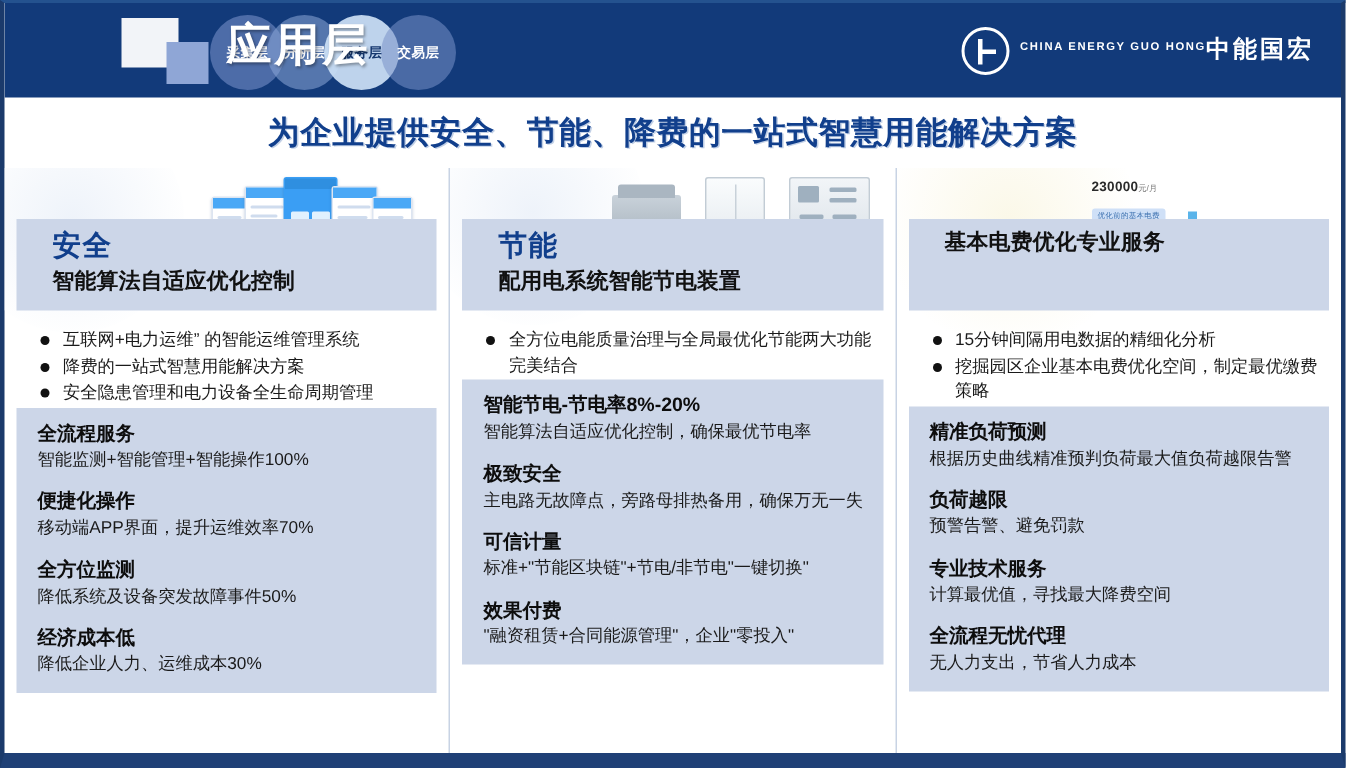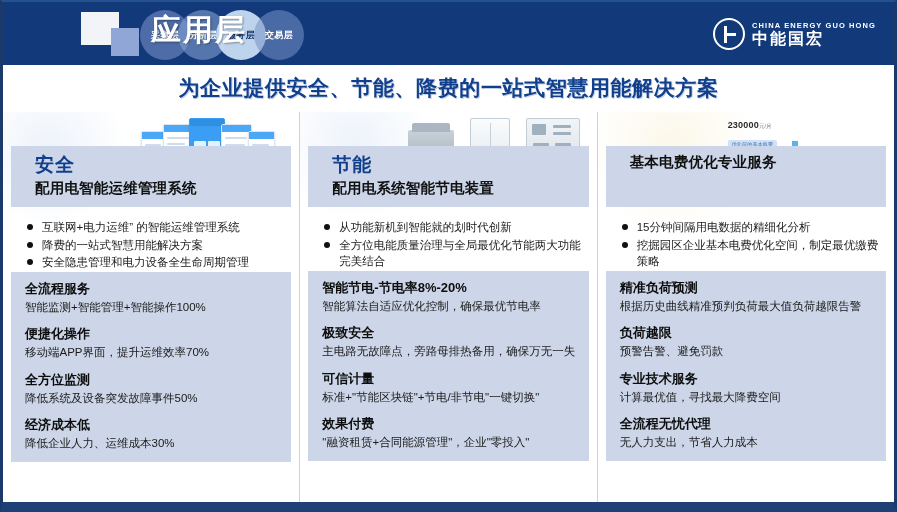--- a/index.html
+++ b/index.html
@@ -51,21 +51,21 @@
     width:32px;height:32px;border-radius:50%;
     border:2.5px solid #ffffff;position:relative;margin-right:7px;
     box-sizing:border-box;
   }
   .logo-mark:after{
     content:"";position:absolute;left:9px;top:6px;width:3px;height:17px;background:#ffffff;
   }
   .logo-mark:before{
     content:"";position:absolute;left:9px;top:13px;width:12px;height:3px;background:#ffffff;
   }
-  .logo-txt{display:flex;flex-direction:column;justify-content:flex-start;}
+  .logo-txt{display:flex;flex-direction:row;justify-content:flex-start;}
   .logo-en{font-size:7.5px;color:#ffffff;letter-spacing:1.1px;font-weight:bold;margin-bottom:1px;}
   .logo-cn{font-size:16px;color:#ffffff;font-weight:bold;letter-spacing:2px;line-height:1;}
 
   
   .slide-title{
     position:absolute;left:0;top:72px;width:891px;
     text-align:center;
     font-size:21px;font-weight:bold;color:#113f8c;
     letter-spacing:.6px;
     text-shadow:1px 1px 0 rgba(120,150,200,.45);
@@ -274,21 +274,21 @@
             <span class="ln" style="top:12px;width:17px;"></span>
             <span class="ln" style="top:18px;width:14px;"></span>
             <span class="ln" style="top:24px;width:17px;"></span>
             <span class="ln" style="top:30px;width:11px;"></span>
           </div>
         </div>
       </div>
 
       <div class="col-head">
         <div class="col-kicker">安全</div>
-        <div class="col-sub">配用电智能运维管理系统</div>
+        <div class="col-sub">智能算法自适应优化控制</div>
       </div>
 
       <ul class="bullets">
         <li>互联网+电力运维” 的智能运维管理系统</li>
         <li>降费的一站式智慧用能解决方案</li>
         <li>安全隐患管理和电力设备全生命周期管理</li>
       </ul>
 
       <div class="body-panel">
         <div class="feat">
@@ -329,21 +329,20 @@
           </div>
         </div>
       </div>
 
       <div class="col-head">
         <div class="col-kicker">节能</div>
         <div class="col-sub">配用电系统智能节电装置</div>
       </div>
 
       <ul class="bullets">
-        <li>从功能新机到智能就的划时代创新</li>
         <li>全方位电能质量治理与全局最优化节能两大功能完美结合</li>
       </ul>
 
       <div class="body-panel">
         <div class="feat">
           <div class="feat-t">智能节电-节电率8%-20%</div>
           <div class="feat-d">智能算法自适应优化控制，确保最优节电率</div>
         </div>
         <div class="feat">
           <div class="feat-t">极致安全</div>

